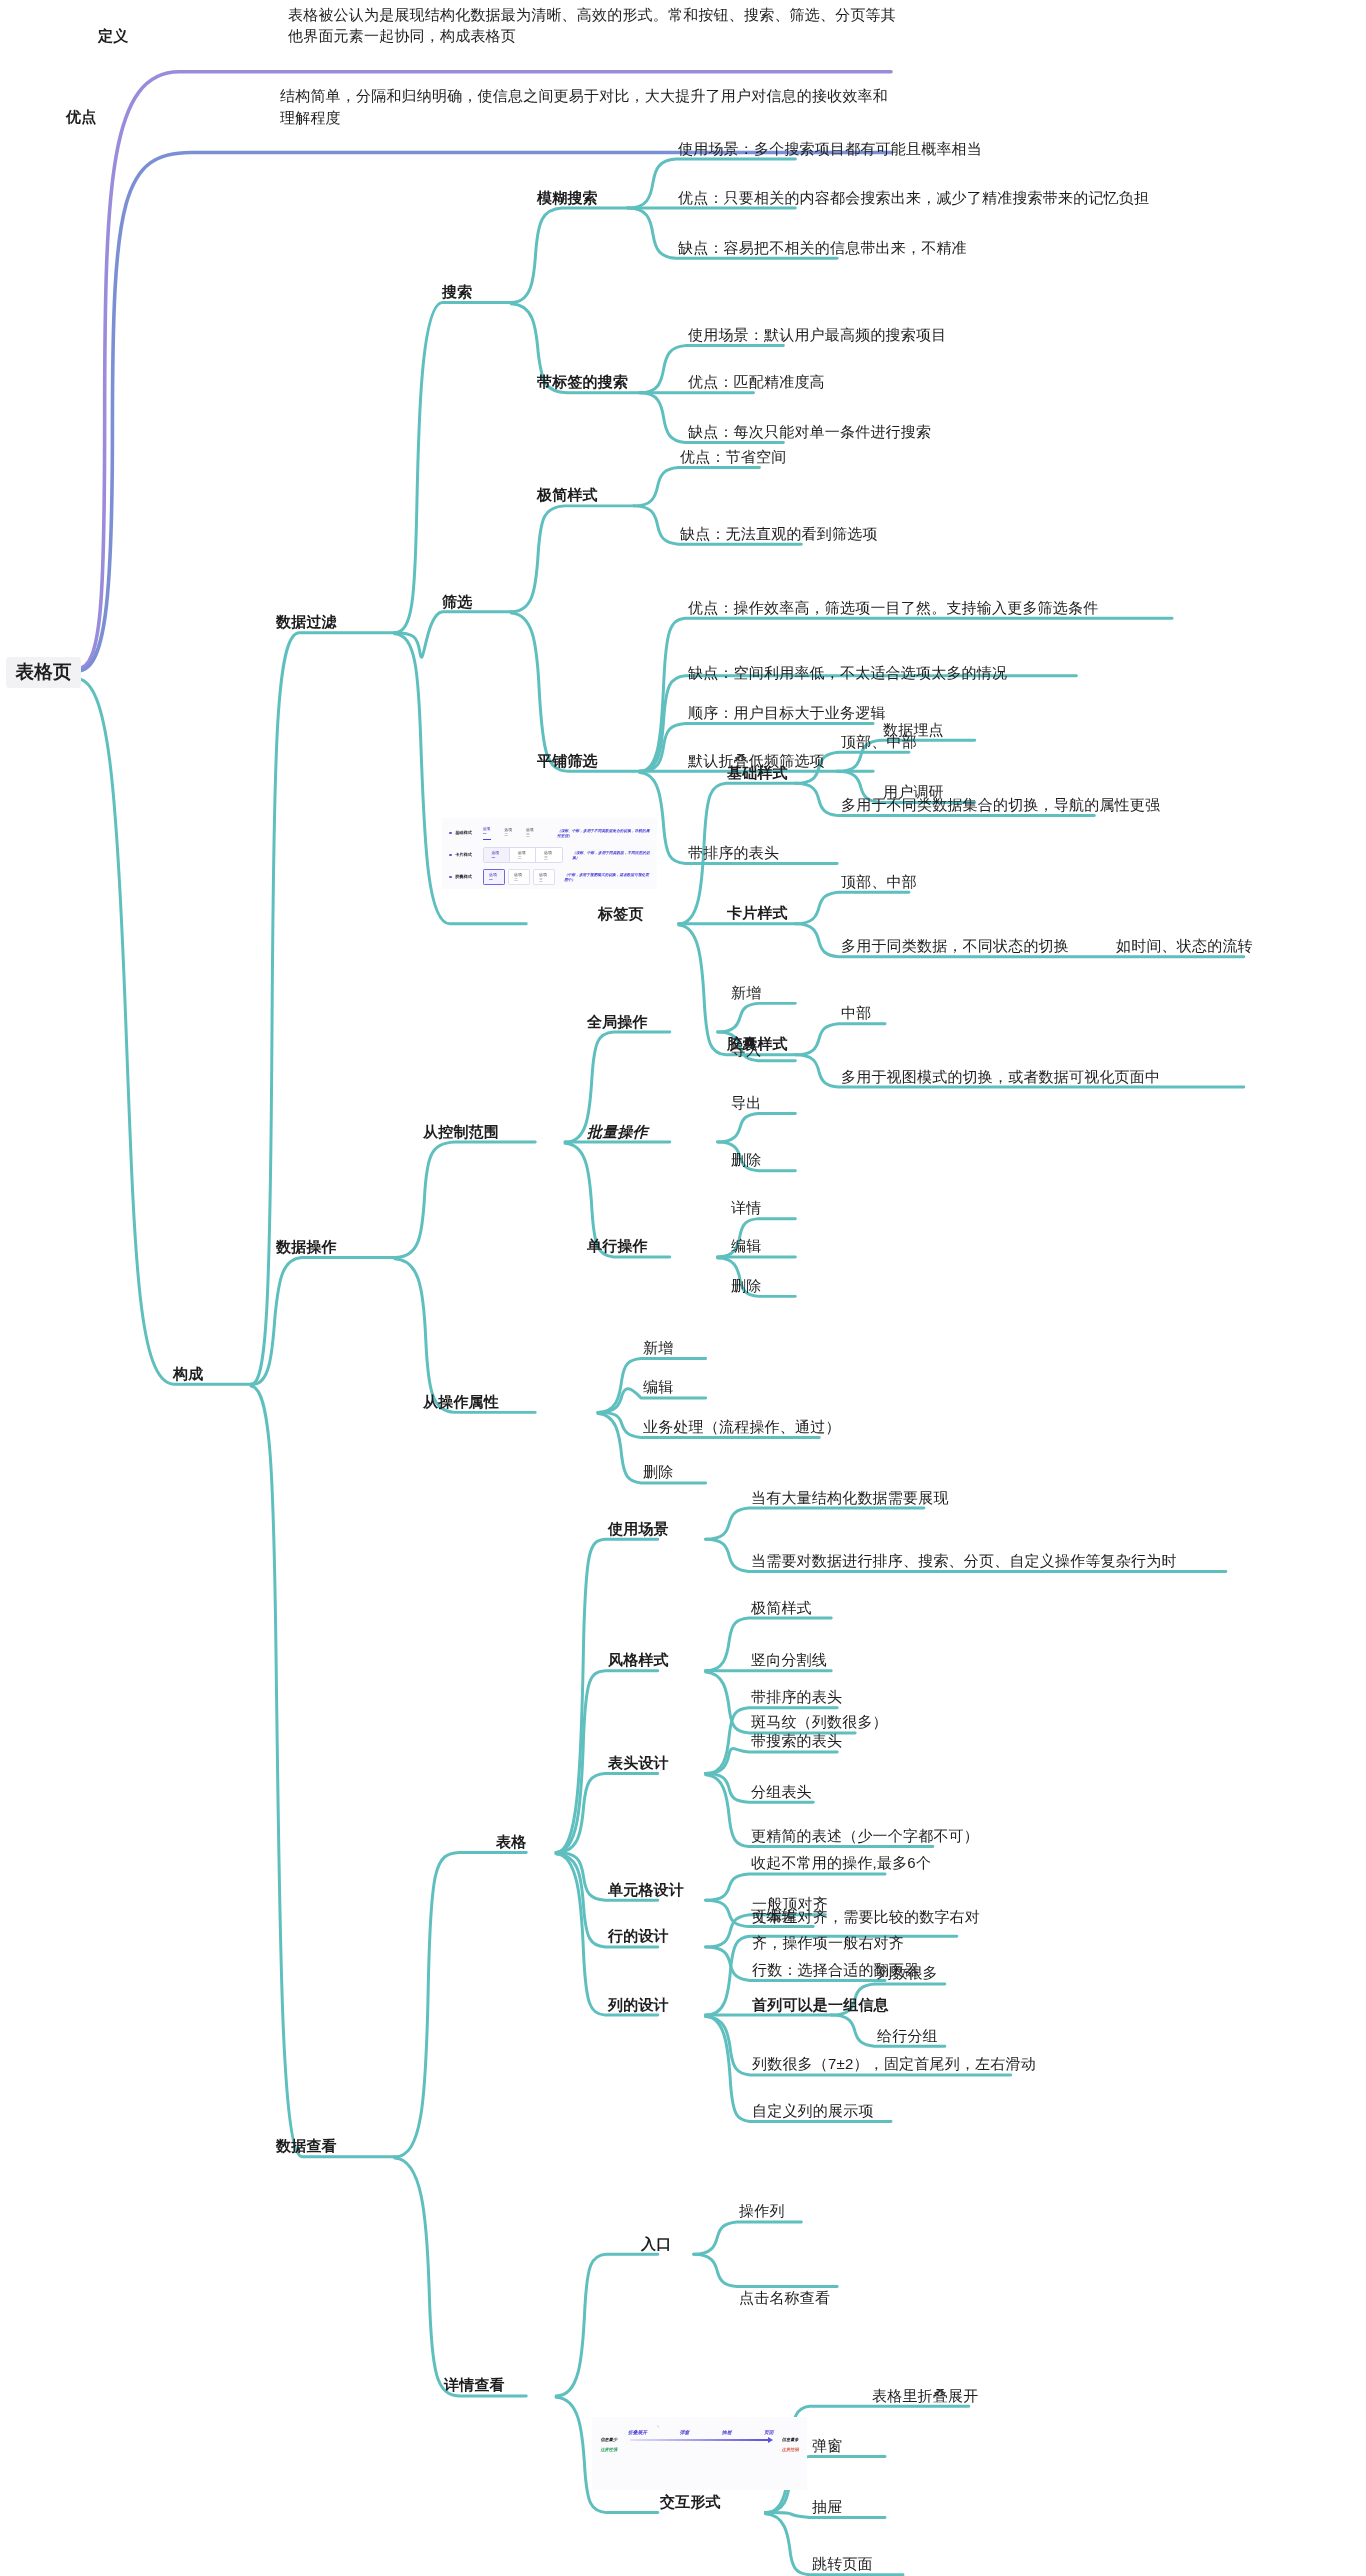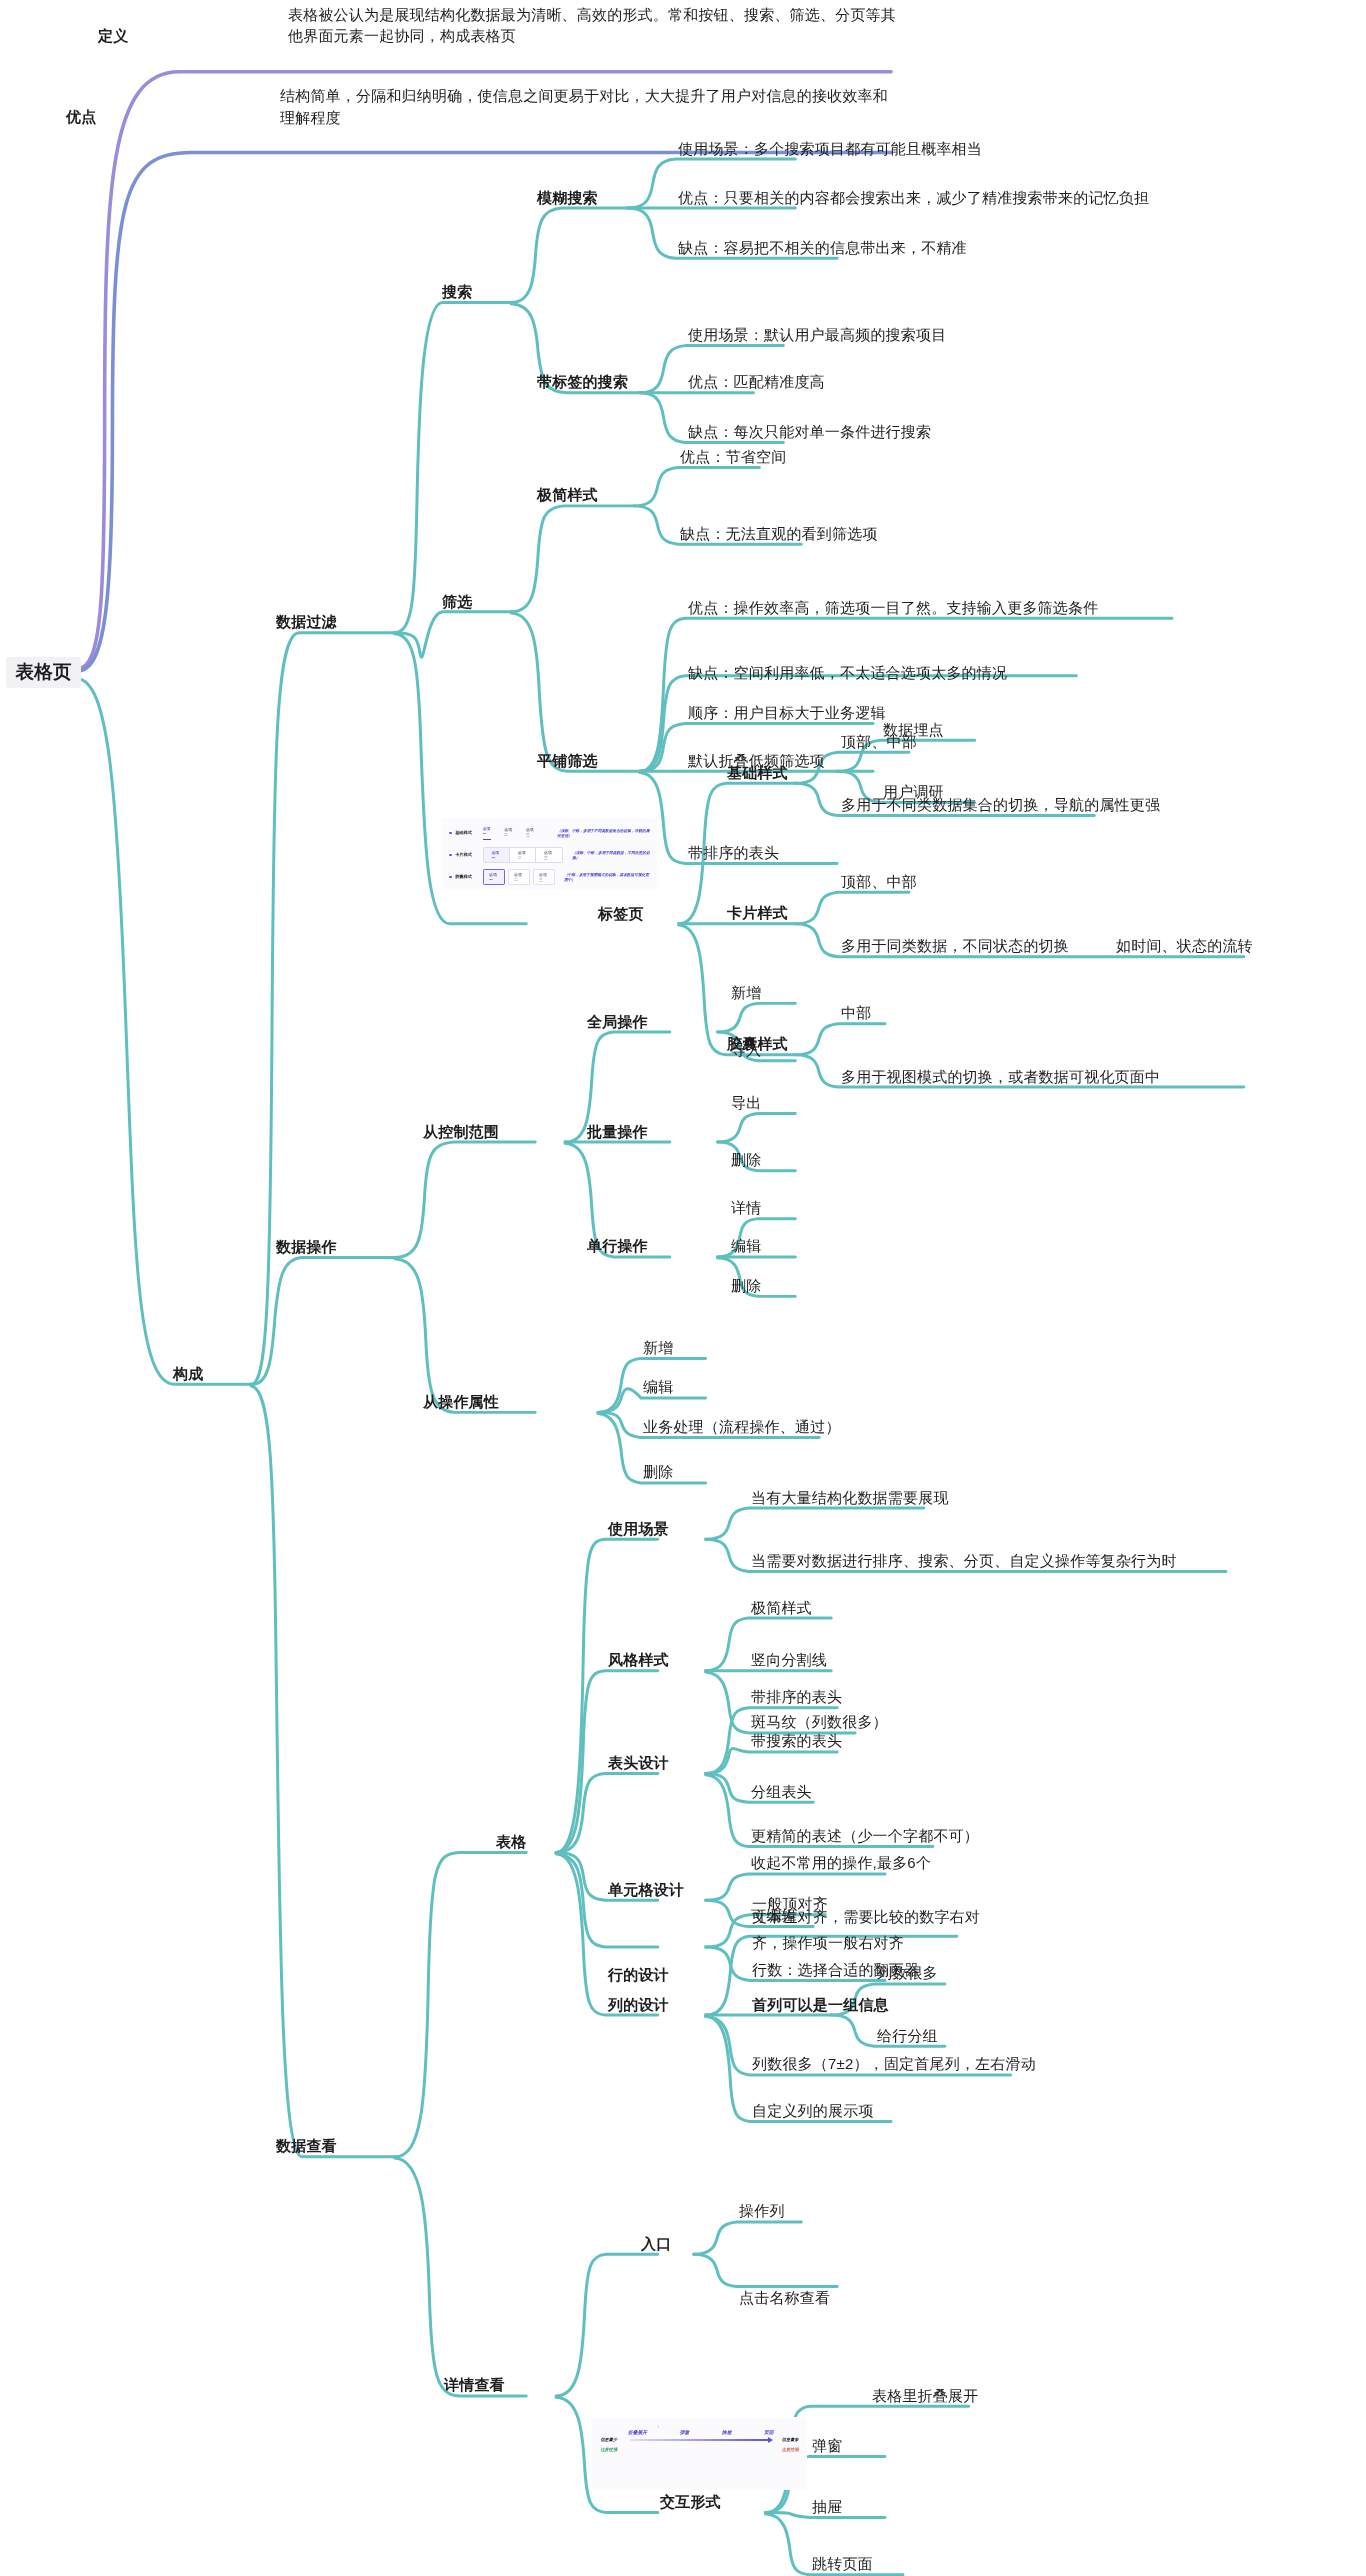--- a/index.html
+++ b/index.html
@@ -308,21 +308,21 @@
   <div class="node" style="left:841px; top:1066px;">多用于视图模式的切换，或者数据可视化页面中</div>
 
   <div class="node b" style="left:276px; top:1236px;">数据操作</div>
 
   <div class="node b" style="left:423px; top:1121px;">从控制范围</div>
 
   <div class="node b" style="left:587px; top:1011px;">全局操作</div>
   <div class="node" style="left:731px; top:982px;">新增</div>
   <div class="node" style="left:731px; top:1039px;">导入</div>
 
-  <div class="node b" style="left:587px; top:1121px;">批量操作</div>
+  <div class="node b" style="left:587px; top:1121px;font-style:italic;">批量操作</div>
   <div class="node" style="left:731px; top:1092px;">导出</div>
   <div class="node" style="left:731px; top:1149px;">删除</div>
 
   <div class="node b" style="left:587px; top:1235px;">单行操作</div>
   <div class="node" style="left:731px; top:1197px;">详情</div>
   <div class="node" style="left:731px; top:1235px;">编辑</div>
   <div class="node" style="left:731px; top:1275px;">删除</div>
 
   <div class="node b" style="left:423px; top:1391px;">从操作属性</div>
   <div class="node" style="left:643px; top:1337px;">新增</div>
@@ -346,21 +346,21 @@
   <div class="node b" style="left:608px; top:1752px;">表头设计</div>
   <div class="node" style="left:751px; top:1686px;">带排序的表头</div>
   <div class="node" style="left:751px; top:1730px;">带搜索的表头</div>
   <div class="node" style="left:751px; top:1781px;">分组表头</div>
   <div class="node" style="left:751px; top:1825px;">更精简的表述（少一个字都不可）</div>
 
   <div class="node b" style="left:608px; top:1879px;">单元格设计</div>
   <div class="node" style="left:751px; top:1852px;">收起不常用的操作,最多6个</div>
   <div class="node" style="left:751px; top:1905px;">可编辑</div>
 
-  <div class="node b" style="left:608px; top:1925px;margin-top:39px;">行的设计</div>
+  <div class="node b" style="left:608px; top:1925px;">行的设计</div>
   <div class="node" style="left:752px; top:1893px;">一般顶对齐</div>
   <div class="node" style="left:752px; top:1959px;">行数：选择合适的翻页器</div>
 
   <div class="node b" style="left:608px; top:1994px;">列的设计</div>
   <div class="node wrap" style="left:752px; top:1994px; width:0px; height:0px; overflow:visible;"></div>
 
   <div class="node b" style="left:752px; top:1994px;">首列可以是一组信息</div>
   <div class="node" style="left:877px; top:1962px;">列数很多</div>
   <div class="node" style="left:877px; top:2025px;">给行分组</div>
   <div class="node" style="left:752px; top:2053px;">列数很多（7±2），固定首尾列，左右滑动</div>

